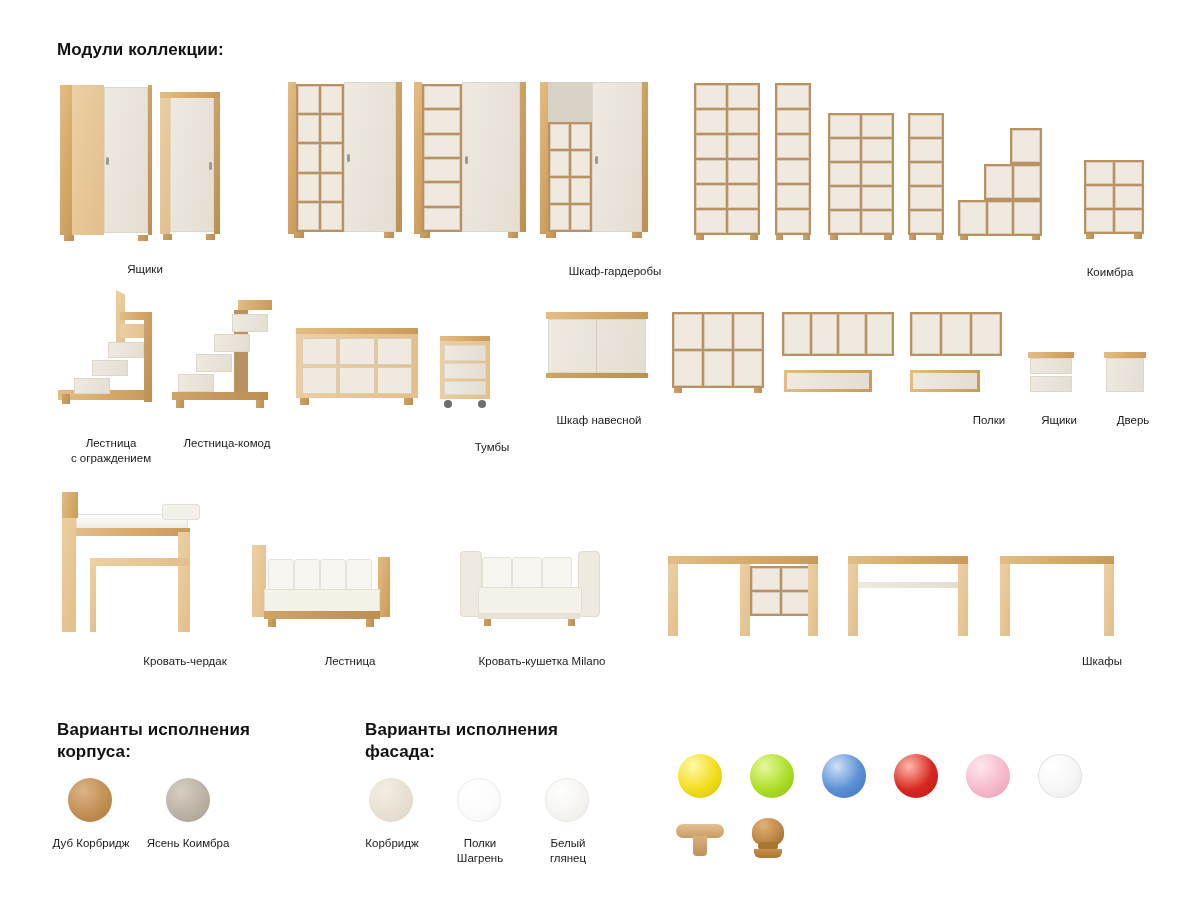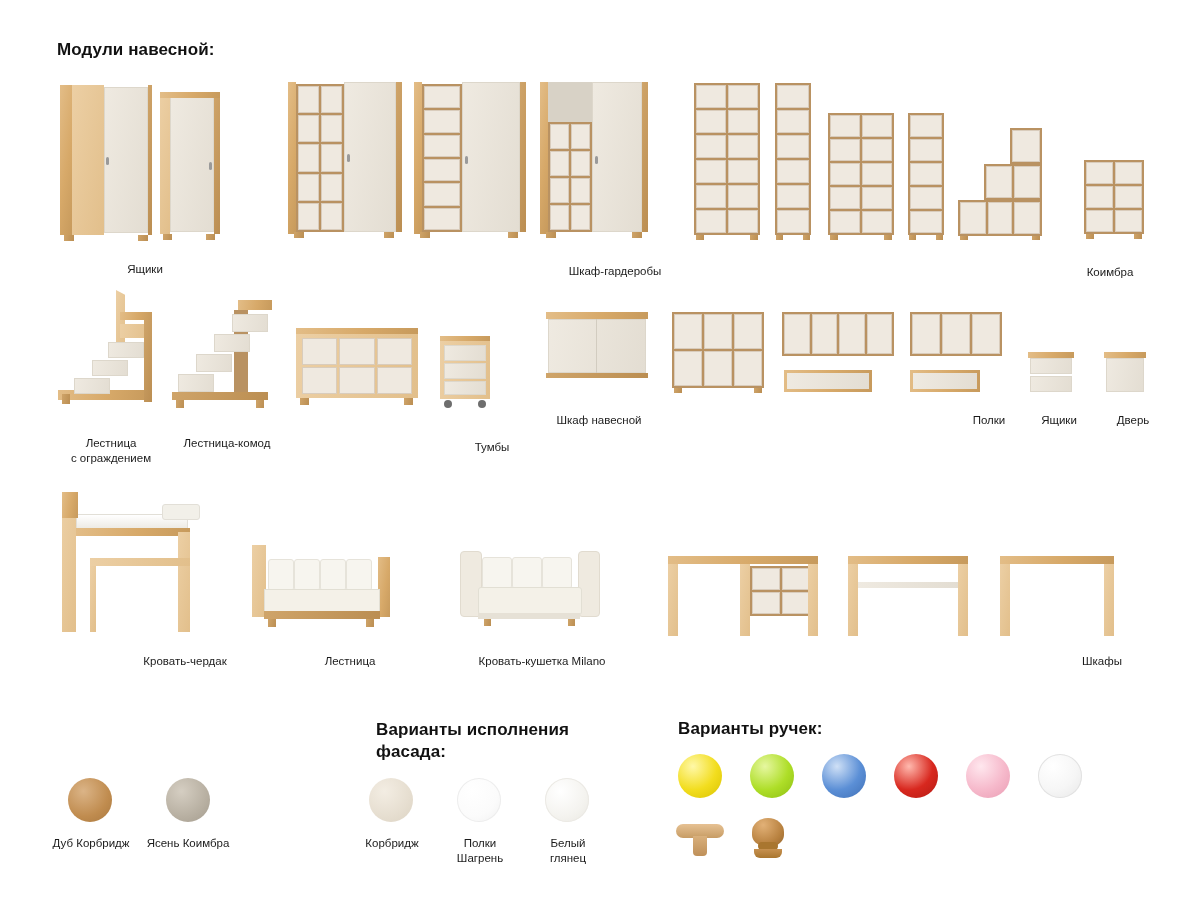--- a/index.html
+++ b/index.html
@@ -67,21 +67,21 @@
 
   .wood-knob{position:absolute;}
   .pillow{position:absolute;background:#f7f5ef;border:1px solid #e6e3da;border-radius:3px;}
   .sofa-seat{position:absolute;background:#f4f1e8;border:1px solid #e2dfd4;}
 </style>
 </head>
 <body>
 
 <div class="page">
 
-  <h2 class="section-title" style="left:57px;top:40px;">Модули навесной:</h2>
+  <h2 class="section-title" style="left:57px;top:40px;">Модули коллекции:</h2>
 
   <div class="obj" style="left:60px;top:85px;width:92px;height:155px;">
     <div class="obj oak" style="left:0;top:0;width:12px;height:150px;"></div>
     <div class="obj oak-l" style="left:12px;top:0;width:32px;height:150px;"></div>
     <div class="obj cash" style="left:44px;top:2px;width:44px;height:146px;box-shadow:inset 0 0 0 1px #ddd7cb;"></div>
     <div class="obj oak-d" style="left:88px;top:0;width:4px;height:150px;"></div>
     <div class="handle" style="left:46px;top:72px;"></div>
     <div class="obj oak-d" style="left:4px;top:150px;width:10px;height:6px;"></div>
     <div class="obj oak-d" style="left:78px;top:150px;width:10px;height:6px;"></div>
   </div>
@@ -433,38 +433,38 @@
     <div class="obj cash" style="left:10px;top:34px;width:100px;height:6px;"></div>
   </div>
 
   <div class="obj" style="left:1000px;top:556px;width:118px;height:84px;">
     <div class="obj oak" style="left:0;top:0;width:114px;height:8px;"></div>
     <div class="obj oak-l" style="left:0;top:8px;width:10px;height:72px;"></div>
     <div class="obj oak-l" style="left:104px;top:8px;width:10px;height:72px;"></div>
   </div>
   <div class="caption" style="left:1052px;top:654px;width:100px;">Шкафы</div>
 
+  <h2 class="section-title" style="left:57px;top:719px;width:260px;line-height:22px;">Варианты исполнения корпуса:</h2>
 
   <div class="swatch sw-oak" style="left:68px;top:778px;width:44px;height:44px;"></div>
   <div class="swatch sw-ash" style="left:166px;top:778px;width:44px;height:44px;"></div>
   <div class="swatch-label" style="left:45px;top:836px;width:92px;">Дуб Корбридж</div>
   <div class="swatch-label" style="left:141px;top:836px;width:94px;">Ясень Коимбра</div>
 
-  <h2 class="section-title" style="left:376px;top:719px;width:240px;line-height:22px;">Варианты исполнения фасада:</h2>
+  <h2 class="section-title" style="left:365px;top:719px;width:240px;line-height:22px;">Варианты исполнения фасада:</h2>
 
   <div class="swatch sw-cash" style="left:369px;top:778px;width:44px;height:44px;"></div>
   <div class="swatch sw-shag" style="left:457px;top:778px;width:44px;height:44px;"></div>
   <div class="swatch sw-gloss" style="left:545px;top:778px;width:44px;height:44px;"></div>
   <div class="swatch-label" style="left:352px;top:836px;width:80px;white-space:pre-line;">Корбридж</div>
   <div class="swatch-label" style="left:440px;top:836px;width:80px;white-space:pre-line;">Полки
 Шагрень</div>
   <div class="swatch-label" style="left:528px;top:836px;width:80px;white-space:pre-line;">Белый
 глянец</div>
 
-  <h2 class="section-title" style="left:678px;top:719px;width:300px;">Варианты ручек:</h2>
 
   <div class="knob yellow" style="left:678px;top:754px;width:44px;height:44px;"></div>
   <div class="knob green" style="left:750px;top:754px;width:44px;height:44px;"></div>
   <div class="knob blue" style="left:822px;top:754px;width:44px;height:44px;"></div>
   <div class="knob red" style="left:894px;top:754px;width:44px;height:44px;"></div>
   <div class="knob pink" style="left:966px;top:754px;width:44px;height:44px;"></div>
   <div class="knob white" style="left:1038px;top:754px;width:44px;height:44px;"></div>
 
   <div class="wood-knob" style="left:676px;top:824px;width:48px;height:34px;">
     <div class="obj" style="left:0;top:0;width:48px;height:14px;border-radius:7px;background:linear-gradient(180deg,#e6c193,#c79c64);"></div>

